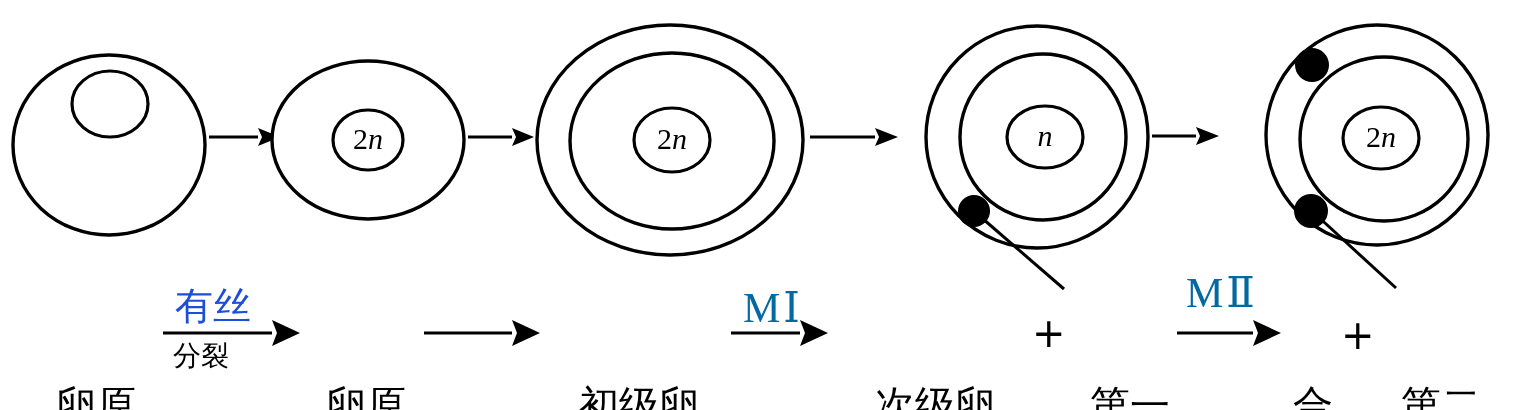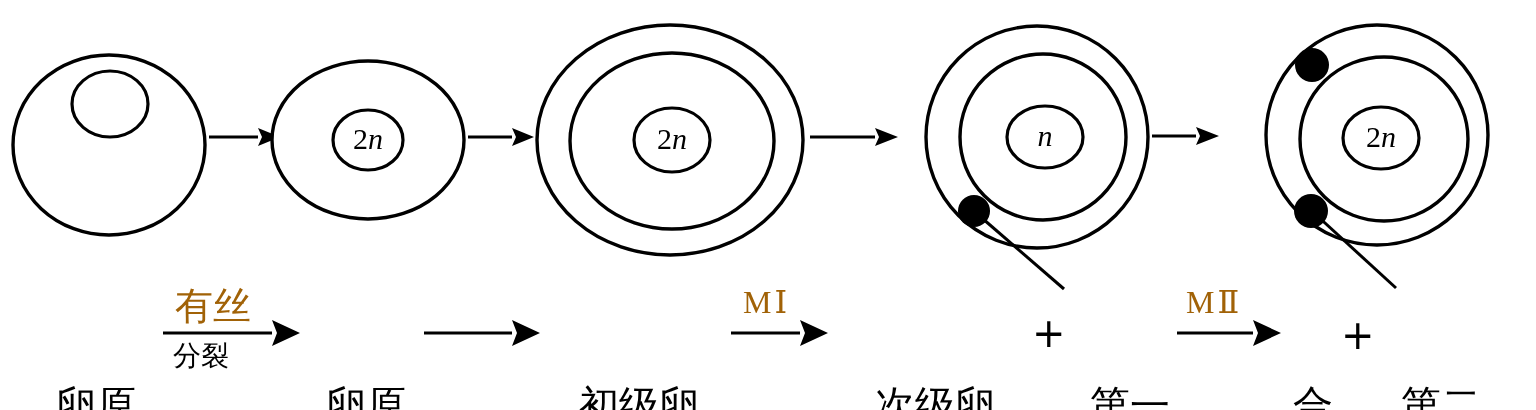--- a/index.html
+++ b/index.html
@@ -82,36 +82,36 @@
     white-space: pre;
     text-align: center;
   }
   .cn-term .term-line {
     display: block;
   }
   .mitosis-label-top {
     position: absolute;
     font-family: "DejaVu Sans", "Liberation Sans", sans-serif;
     font-size: 38px;
-    color: #a16207;
+    color: #1d4ed8;
     white-space: pre;
   }
   .mitosis-label-bottom {
     position: absolute;
     font-family: "DejaVu Sans", "Liberation Sans", sans-serif;
     font-size: 28px;
     color: #000000;
     white-space: pre;
   }
   .meiosis-label {
     position: absolute;
     font-family: "Liberation Serif", "DejaVu Serif", serif;
-    font-size: 32px;
+    font-size: 42px;
     letter-spacing: 3px;
-    color: #a16207;
+    color: #0369a1;
     white-space: pre;
   }
   .plus-sign {
     position: absolute;
     font-family: "DejaVu Sans", "Liberation Sans", sans-serif;
     font-size: 40px;
     color: #000000;
     white-space: pre;
   }
 </style>
@@ -223,21 +223,21 @@
     
   </div>
 
   <div class="plus-sign" style="left:1032px; top:310px;">+</div>
 
   <div class="cn-term" style="left:1070px; top:280px; width:120px;">
     <span class="term-line">第一</span>
     
   </div>
 
-  <div class="meiosis-label" style="left:1186px; top:283px;">MⅡ</div>
+  <div class="meiosis-label" style="left:1186px; top:268px;">MⅡ</div>
 
   <div class="cn-term" style="left:1289px; top:280px; width:48px;">
     <span class="term-line">合</span>
     
   </div>
 
   <div class="plus-sign" style="left:1341px; top:312px;">+</div>
 
   <div class="cn-term" style="left:1381px; top:280px; width:120px;">
     <span class="term-line">第二</span>

